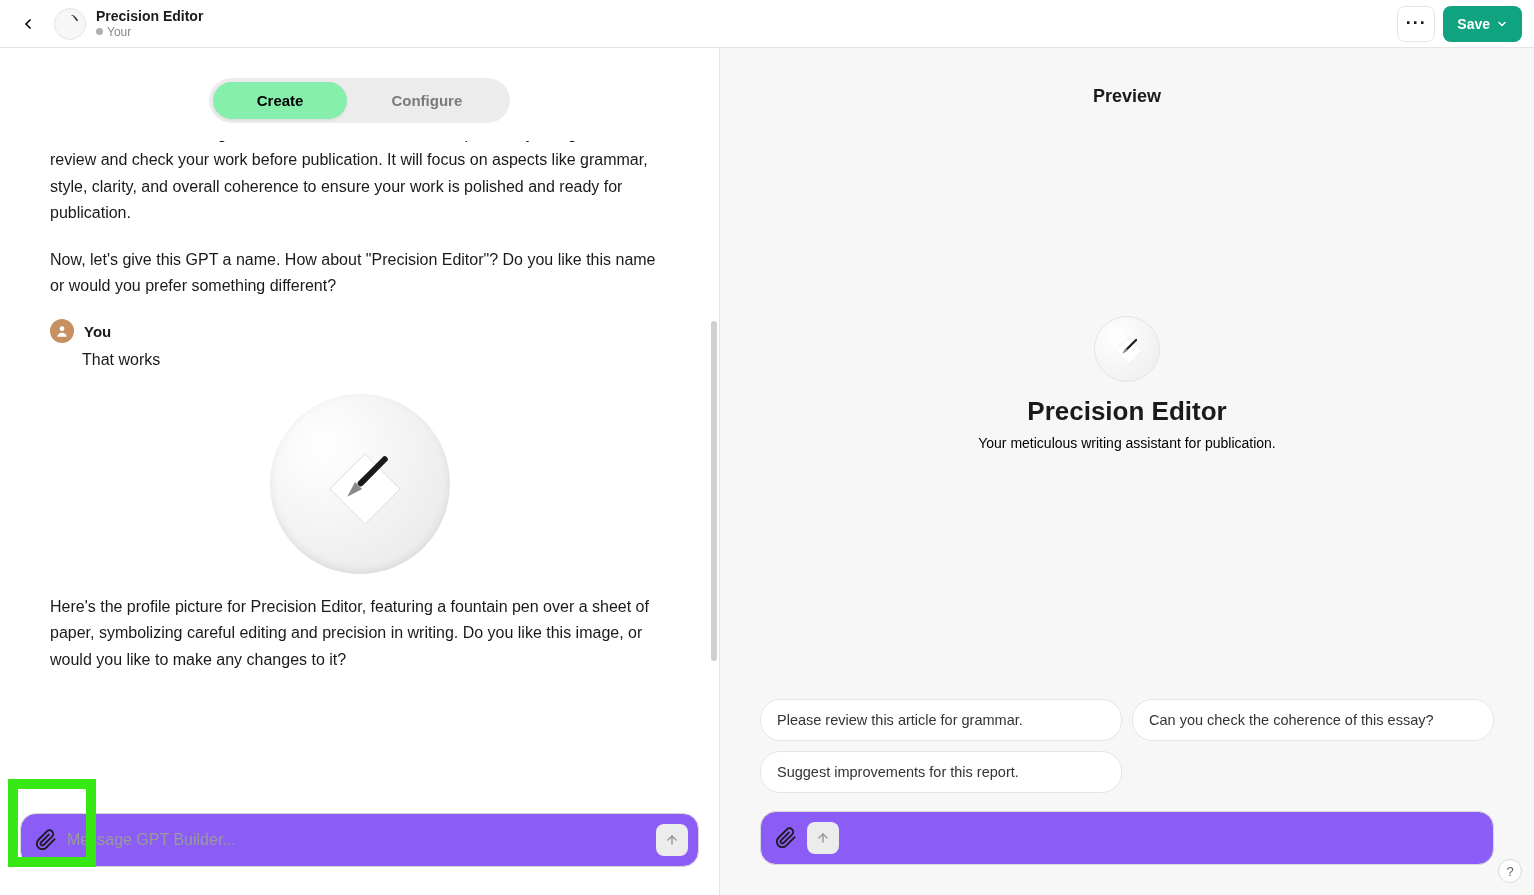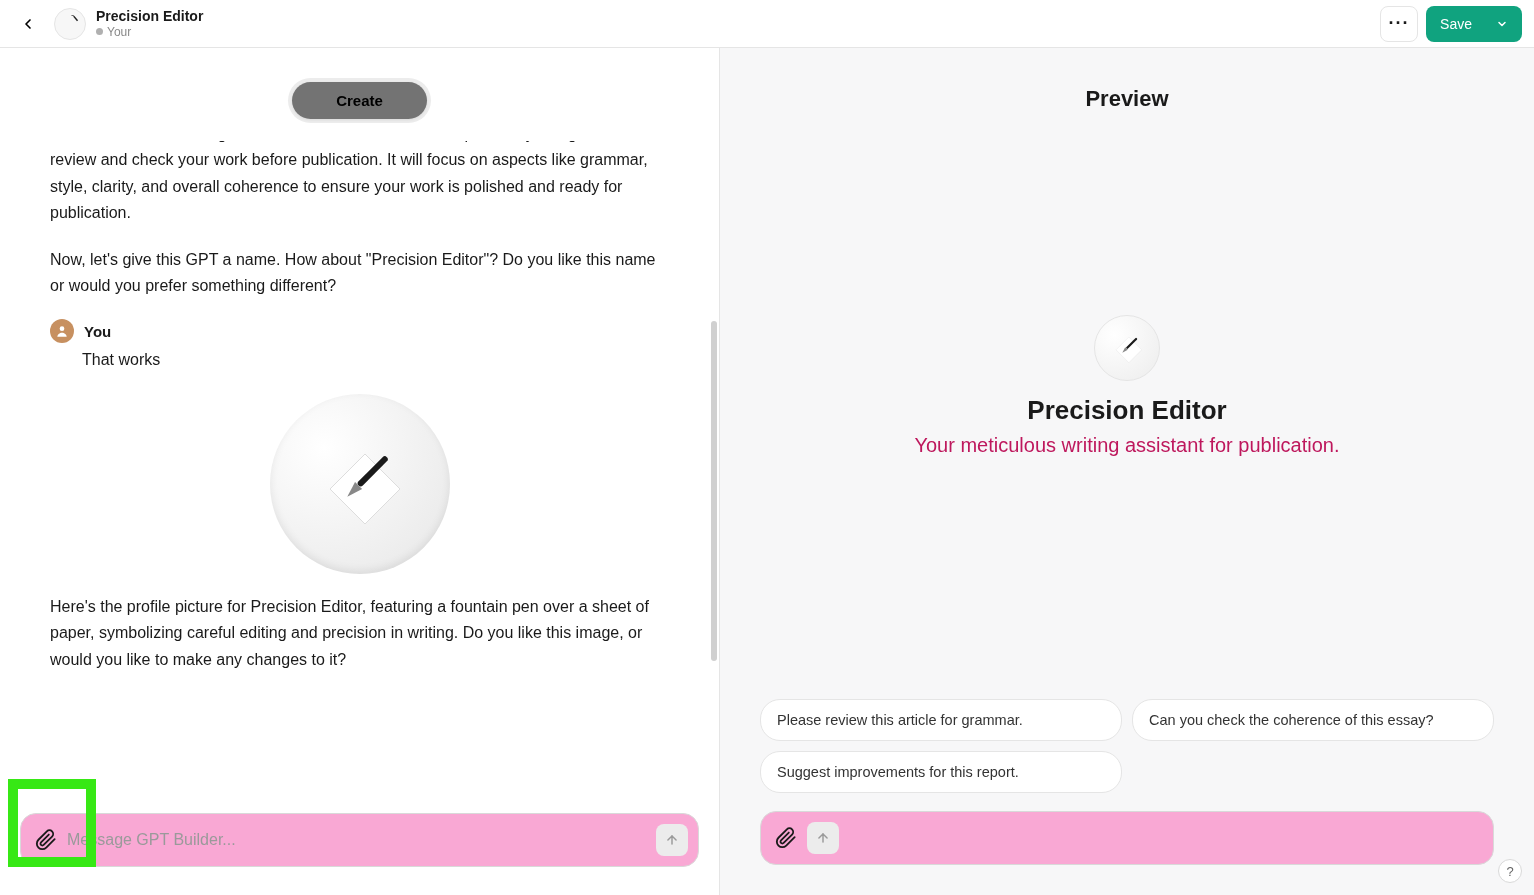--- a/index.html
+++ b/index.html
@@ -50,23 +50,23 @@
       font-size: 18px;
       letter-spacing: 1px;
     }
     .save-btn {
       height: 36px;
       padding: 0 14px;
       background: #10a37f;
       color: #fff;
       border: none;
       border-radius: 8px;
-      font-weight: 400;
+      font-weight: 700;
       font-size: 14px;
-      display: flex; align-items: center; gap: 24px;
+      display: flex; align-items: center; gap: 6px;
       cursor: pointer;
     }
 
     
     .main {
       display: flex;
       height: calc(100% - 48px);
     }
     .pane-left {
       width: 720px;
@@ -96,21 +96,21 @@
       padding: 4px;
     }
     .tab {
       padding: 10px 44px;
       border-radius: 9999px;
       font-size: 15px;
       font-weight: 600;
       color: #7a7a7a;
       cursor: pointer;
     }
-    .tab.active { background: #737373; color: #000; box-shadow: 0 1px 3px rgba(0,0,0,0.08); }
+    .tab.active { background: #86efac; color: #000; box-shadow: 0 1px 3px rgba(0,0,0,0.08); }
 
     
     .conversation {
       flex: 1;
       overflow: hidden;
       position: relative;
     }
     .conversation-inner {
       position: absolute;
       top: -20px; left: 0; right: 0; bottom: 0;
@@ -150,57 +150,57 @@
     .composer-area {
       padding: 16px 20px 28px 20px;
       position: relative;
     }
     .composer {
       border: 1px solid #d9d9d9;
       border-radius: 16px;
       display: flex; align-items: center;
       padding: 10px 10px 10px 14px;
       gap: 10px;
-      background: #f9a8d4;
+      background: #8b5cf6;
     }
     .composer input {
       flex: 1; border: none; outline: none;
       font-size: 16px;
       background: transparent;
     }
     .composer input::placeholder { color: #9a9a9a; }
     .send-btn {
       width: 32px; height: 32px;
       border-radius: 8px;
       background: #ececec;
       display: flex; align-items: center; justify-content: center;
       cursor: pointer;
     }
 
     
     .preview-title {
       text-align: center;
       font-weight: 700;
-      font-size: 22px;
+      font-size: 18px;
       padding-top: 38px;
     }
     .preview-center {
       flex: 1; display: flex; flex-direction: column; align-items: center; justify-content: center;
       padding-bottom: 40px;
     }
     .preview-avatar {
       width: 66px; height: 66px;
       border-radius: 50%;
       background: radial-gradient(circle at 30% 30%, #ffffff, #ececec);
       border: 1px solid #e5e5e5;
       display: flex; align-items: center; justify-content: center;
       margin-bottom: 14px;
     }
     .preview-name { font-size: 26px; font-weight: 700; margin-bottom: 8px; }
-    .preview-desc { font-size: 20px; color: #be185d; }
+    .preview-desc { font-size: 14px; color: #000000; }
 
     .suggestions {
       padding: 0 40px 8px;
       display: grid;
       grid-template-columns: 1fr 1fr;
       gap: 10px;
     }
     .sugg {
       border: 1px solid #e5e5e5;
       border-radius: 20px;
@@ -277,20 +277,21 @@
   </div>
 </div>
 
 <div class="main">
 
   <div class="pane-left">
 
     <div class="tab-container">
       <div class="tab-pill">
         <div class="tab active">Create</div>
+        <div class="tab">Configure</div>
       </div>
     </div>
 
     <div class="conversation">
       <div class="conversation-inner">
 
         <div class="msg">
           <p class="msg-body single">Great! So, we're creating a GPT that will act as an editor, specifically designed to review and check your work before publication. It will focus on aspects like grammar, style, clarity, and overall coherence to ensure your work is polished and ready for publication.</p>
         </div>
         <div class="msg">

